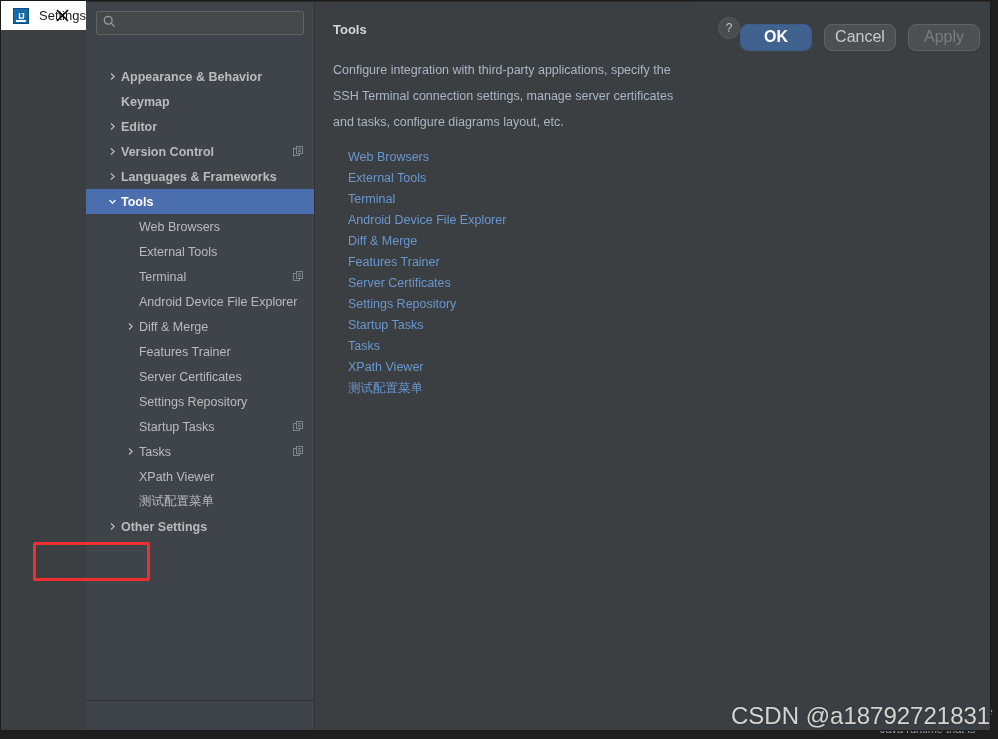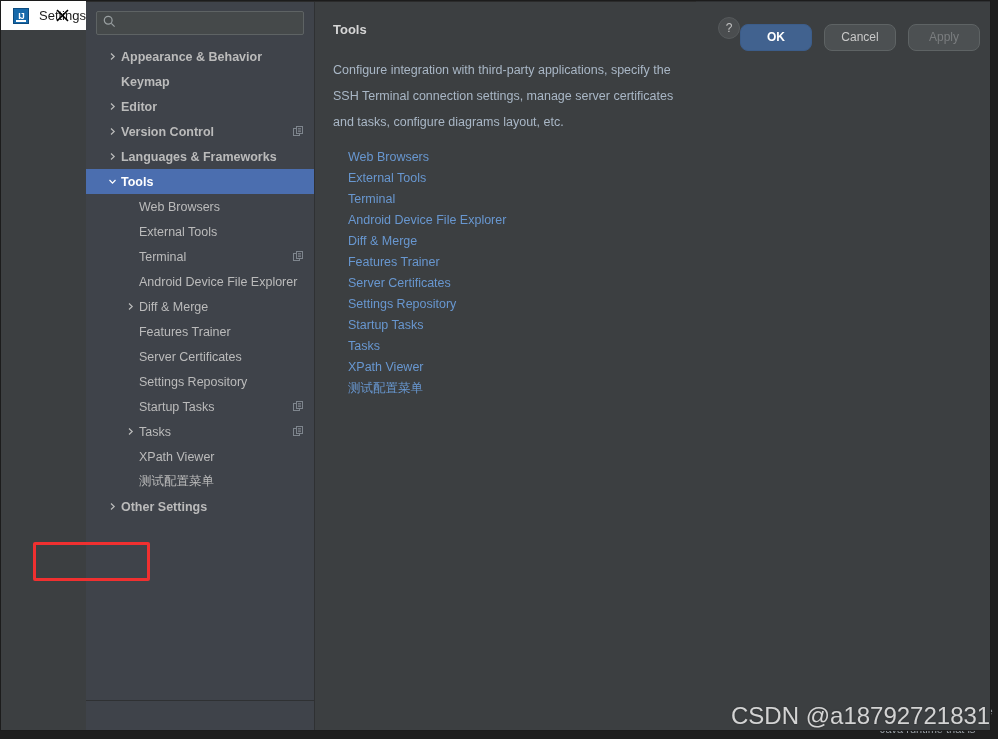--- a/index.html
+++ b/index.html
@@ -128,20 +128,21 @@
     padding: 0;
     height: 20px;
   }
   #search-input::placeholder { color: #6e7475; }
 
   #tree {
     flex: 1 1 auto;
     overflow: hidden;
     position: relative;
     padding-top: 2px;
+    margin-top: 20px;
   }
   .tree-row {
     height: 25px;
     display: flex;
     align-items: center;
     color: #bbbbbb;
     font-size: 12.5px;
     cursor: default;
     position: relative;
     padding-right: 10px;
@@ -237,21 +238,21 @@
     display: flex;
     align-items: flex-start;
     gap: 12px;
     position: relative;
     top: 9px;
   }
   .dlg-btn {
     width: 72px;
     height: 27px;
     border-radius: 8px;
-    font-size: 12px;
+    font-size: 16px;
     font-family: "Liberation Sans", sans-serif;
     display: flex;
     align-items: center;
     justify-content: center;
     cursor: pointer;
     border: 1px solid #5e6364;
     background: #4c5052;
     color: #c9c9c9;
   }
   .dlg-btn.primary {

